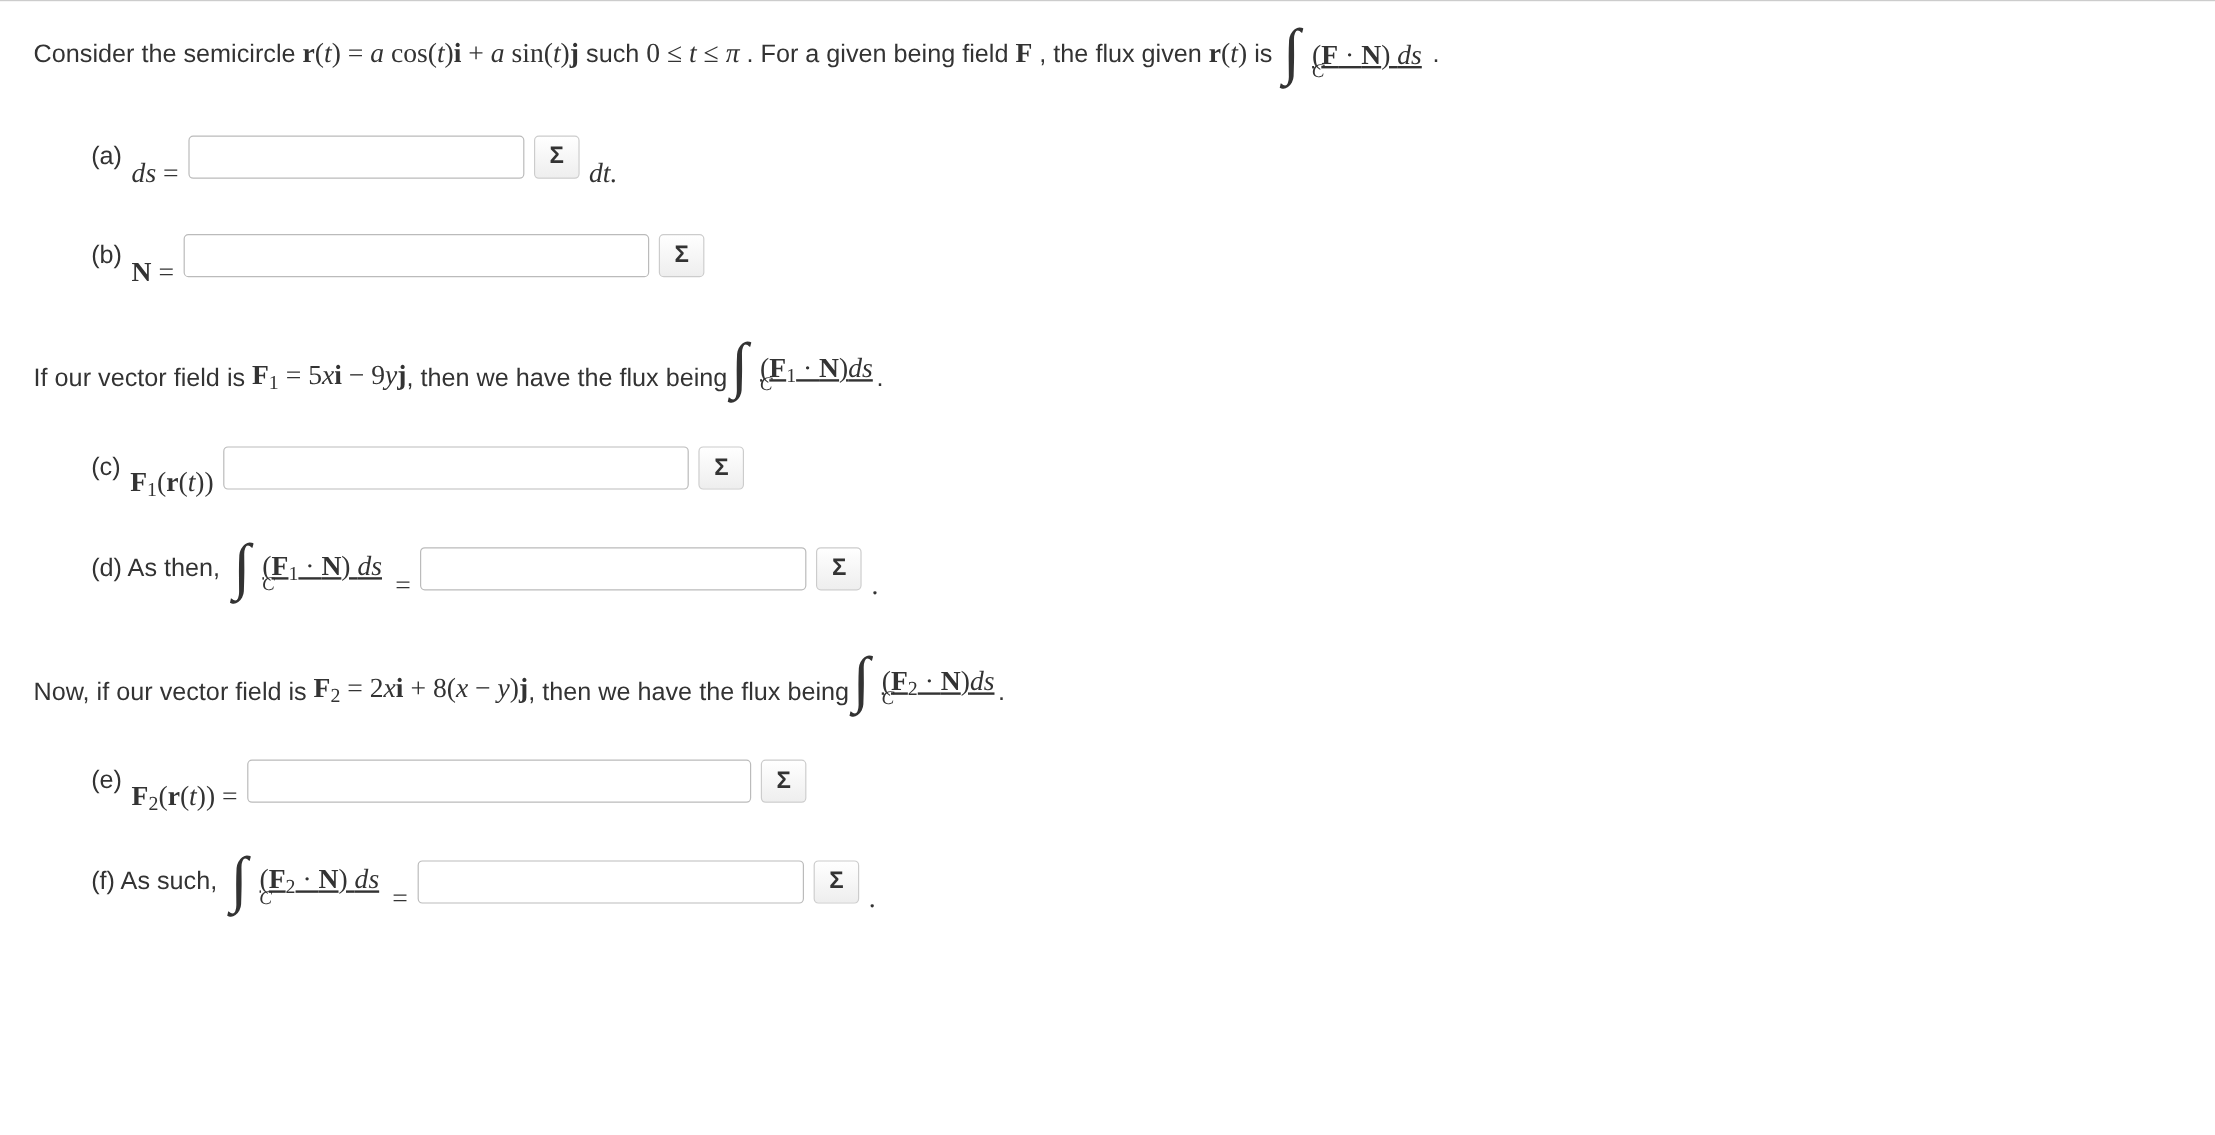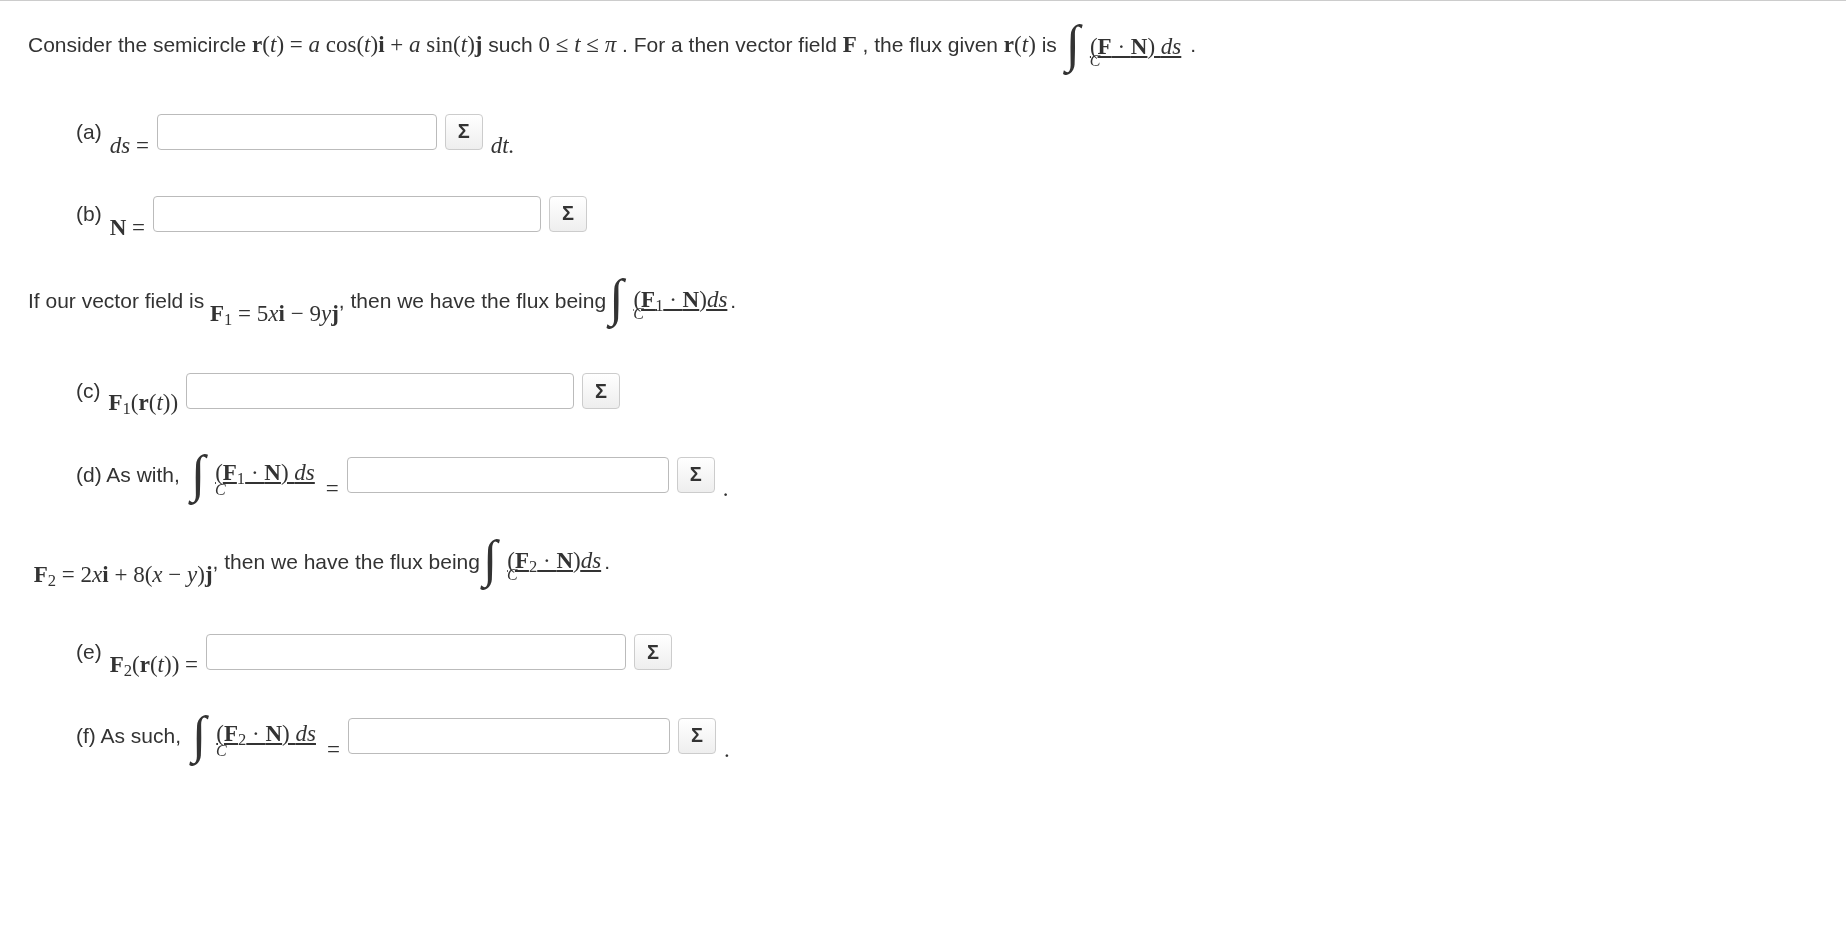--- a/index.html
+++ b/index.html
@@ -27,21 +27,21 @@
     margin-bottom: 28px;
     display: flex;
     align-items: center;
     flex-wrap: wrap;
     gap: 8px;
   }
   .para {
     margin-bottom: 30px;
     line-height: 1.5;
     display: flex;
-    align-items: center;
+    align-items: flex-end;
     flex-wrap: wrap;
   }
   .label {
     font-size: 21px;
   }
   input.answer {
     height: 36px;
     border: 1px solid #bbb;
     border-radius: 4px;
     font-size: 18px;
@@ -108,21 +108,21 @@
 
 <div class="divider"></div>
 
 <div class="content">
 
   <div class="intro">
     <span>Consider the semicircle </span>
     <span class="math"><span class="bold">r</span>(<span class="ital">t</span>) = <span class="ital">a</span> cos(<span class="ital">t</span>)<span class="bold">i</span> + <span class="ital">a</span> sin(<span class="ital">t</span>)<span class="bold">j</span></span>
     <span> such </span>
     <span class="math">0 ≤ <span class="ital">t</span> ≤ <span class="ital">π</span></span>
-    <span>. For a then vector field </span>
+    <span>. For a given being field </span>
     <span class="math bold">F</span>
     <span>, the flux given </span>
     <span class="math"><span class="bold">r</span>(<span class="ital">t</span>)</span>
     <span> is </span>
     <span class="integral">
       <span class="int-sym">
         <span class="int-sign">∫</span>
         <span class="int-sub">C</span>
       </span>
       <span class="integrand">(<span class="bold">F</span> · <span class="bold">N</span>) <span class="ital">ds</span></span>
@@ -160,35 +160,36 @@
   </div>
 
   <div class="part">
     <span class="label">(c) </span>
     <span class="math"><span class="bold">F</span><span class="sub">1</span>(<span class="bold">r</span>(<span class="ital">t</span>))</span>
     <input class="answer w-md" type="text" style="">
     <button class="sigma-btn">Σ</button>
   </div>
 
   <div class="part">
-    <span class="label">(d) As with, </span>
+    <span class="label">(d) As then, </span>
     <span class="integral">
       <span class="int-sym">
         <span class="int-sign">∫</span>
         <span class="int-sub">C</span>
       </span>
       <span class="integrand">(<span class="bold">F</span><span class="sub">1</span> · <span class="bold">N</span>) <span class="ital">ds</span></span>
     </span>
     <span class="math"> = </span>
     <input class="answer w-md2" type="text" style="">
     <button class="sigma-btn">Σ</button>
     <span class="math">.</span>
   </div>
 
   <div class="para">
+    <span>Now, if our vector field is </span>
     <span class="math">&nbsp;<span class="bold">F</span><span class="sub">2</span> = 2<span class="ital">x</span><span class="bold">i</span> + 8(<span class="ital">x</span> − <span class="ital">y</span>)<span class="bold">j</span></span>
     <span>, then we have the flux being </span>
     <span class="integral">
       <span class="int-sym">
         <span class="int-sign">∫</span>
         <span class="int-sub">C</span>
       </span>
       <span class="integrand">(<span class="bold">F</span><span class="sub">2</span> · <span class="bold">N</span>)<span class="ital">ds</span></span>
     </span>
     <span>.</span>

